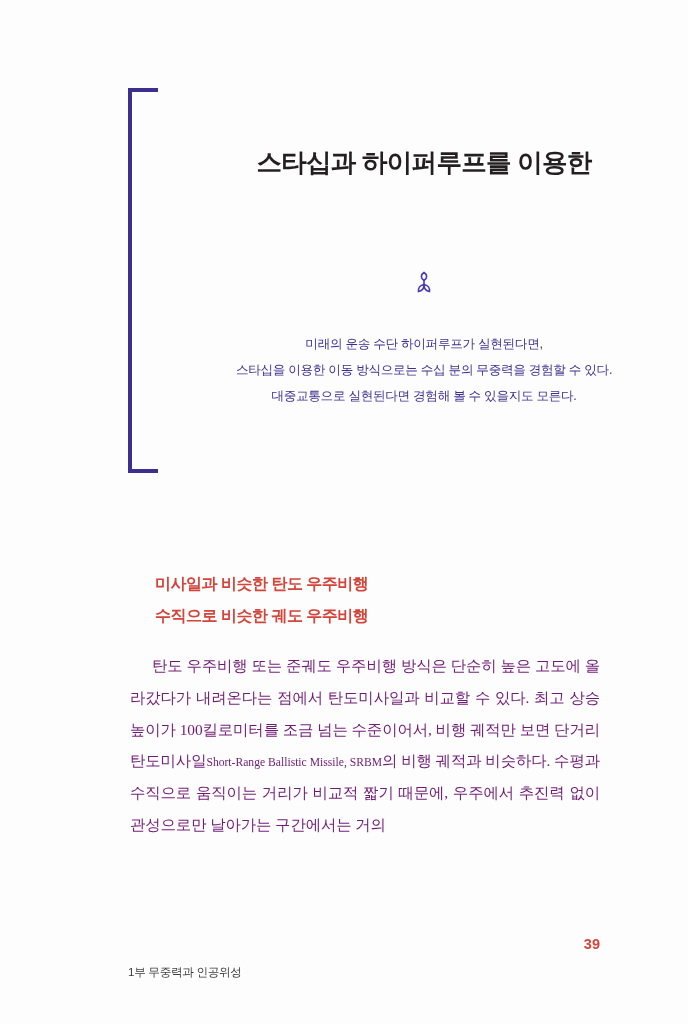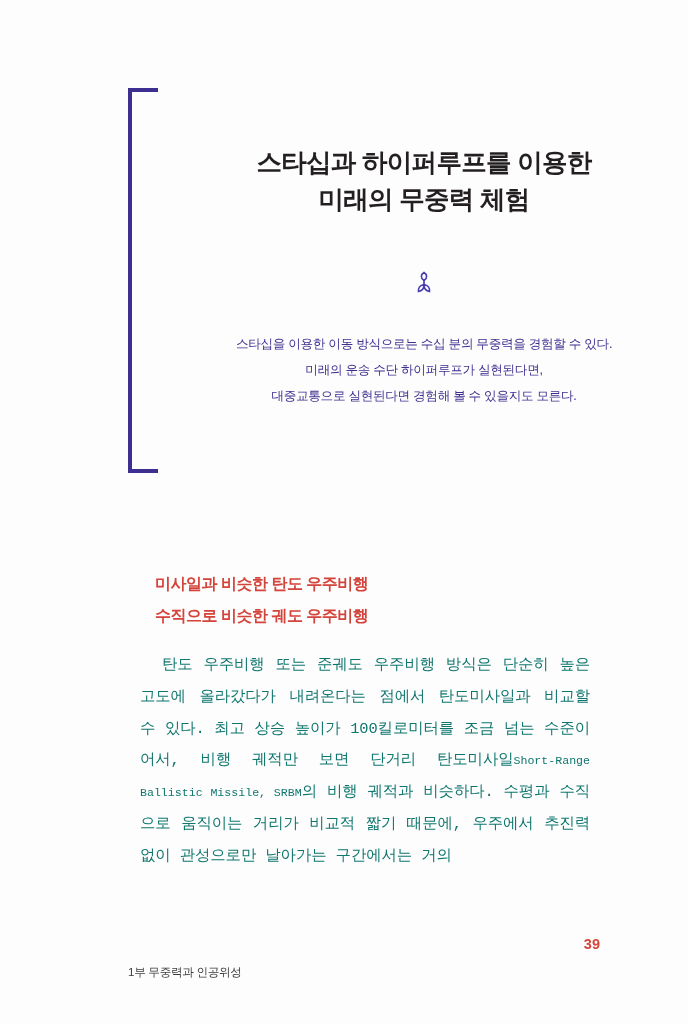--- a/index.html
+++ b/index.html
@@ -104,28 +104,28 @@
     font-size: 16px;
     letter-spacing: -0.5px;
     line-height: 1.1;
     margin: 0 0 14px 27px;
   }
   .sub-head.second {
     margin-bottom: 26px;
   }
 
   .para {
-    font-family: Liberation Mono, monospace;
+    font-family: Liberation Serif, serif;
     font-size: 15.4px;
-    color: #0f766e;
+    color: #701a75;
     line-height: 2.06;
     text-align: justify;
     text-justify: inter-word;
     text-indent: 22px;
-    margin: 12px;
+    margin: 2px;
     letter-spacing: -0.1px;
   }
   .para .small {
     font-size: 11.6px;
     letter-spacing: 0;
   }
 
   
   .footer-left {
     position: absolute;
@@ -149,37 +149,36 @@
 <body>
 
 <div class="page">
 
   <div class="title-block">
     <div class="bracket left"></div>
     <div class="bracket right"></div>
 
     <div class="chapter-title">
       <span class="line1">스타십과 하이퍼루프를 이용한</span>
-      <span class="line2">미래의 무중력 체험</span>
     </div>
 
     <div class="ornament">
       <svg width="22" height="24" viewBox="0 0 22 24" fill="none" aria-hidden="true">
         <g stroke="#4a3bb0" stroke-width="1.6" stroke-linecap="round">
           <path d="M11 2.5 C 7.5 4.5 7.5 8.5 11 10.5 C 14.5 8.5 14.5 4.5 11 2.5 Z"></path>
           <path d="M11 10.5 L 11 14.5"></path>
           <path d="M11 14.5 C 7 15 5 18 5.5 21.5 C 9 21 11 18.5 11 14.5 Z"></path>
           <path d="M11 14.5 C 15 15 17 18 16.5 21.5 C 13 21 11 18.5 11 14.5 Z"></path>
         </g>
       </svg>
     </div>
 
     <div class="lede">
+      <span>미래의 운송 수단 하이퍼루프가 실현된다면,</span>
       <span>스타십을 이용한 이동 방식으로는 수십 분의 무중력을 경험할 수 있다.</span>
-      <span>미래의 운송 수단 하이퍼루프가 실현된다면,</span>
       <span>대중교통으로 실현된다면 경험해 볼 수 있을지도 모른다.</span>
     </div>
   </div>
 
   <div class="body-wrap">
     <h3 class="sub-head">미사일과 비슷한 탄도 우주비행</h3>
     <h3 class="sub-head second">수직으로 비슷한 궤도 우주비행</h3>
 
     <p class="para"><span>탄도 우주비행 또는 준궤도 우주비행 방식은 단순히 높은 고도에 올라갔다가 내려온다는 점에서 탄도미사일과 비교할 수 있다. 최고 상승 높이가 100킬로미터를 조금 넘는 수준이어서, 비행 궤적만 보면 단거리 탄도미사일</span><span class="small">Short-Range Ballistic Missile, SRBM</span><span>의 비행 궤적과 비슷하다. 수평과 수직으로 움직이는 거리가 비교적 짧기 때문에, 우주에서 추진력 없이 관성으로만 날아가는 구간에서는 거의</span></p>
   </div>

